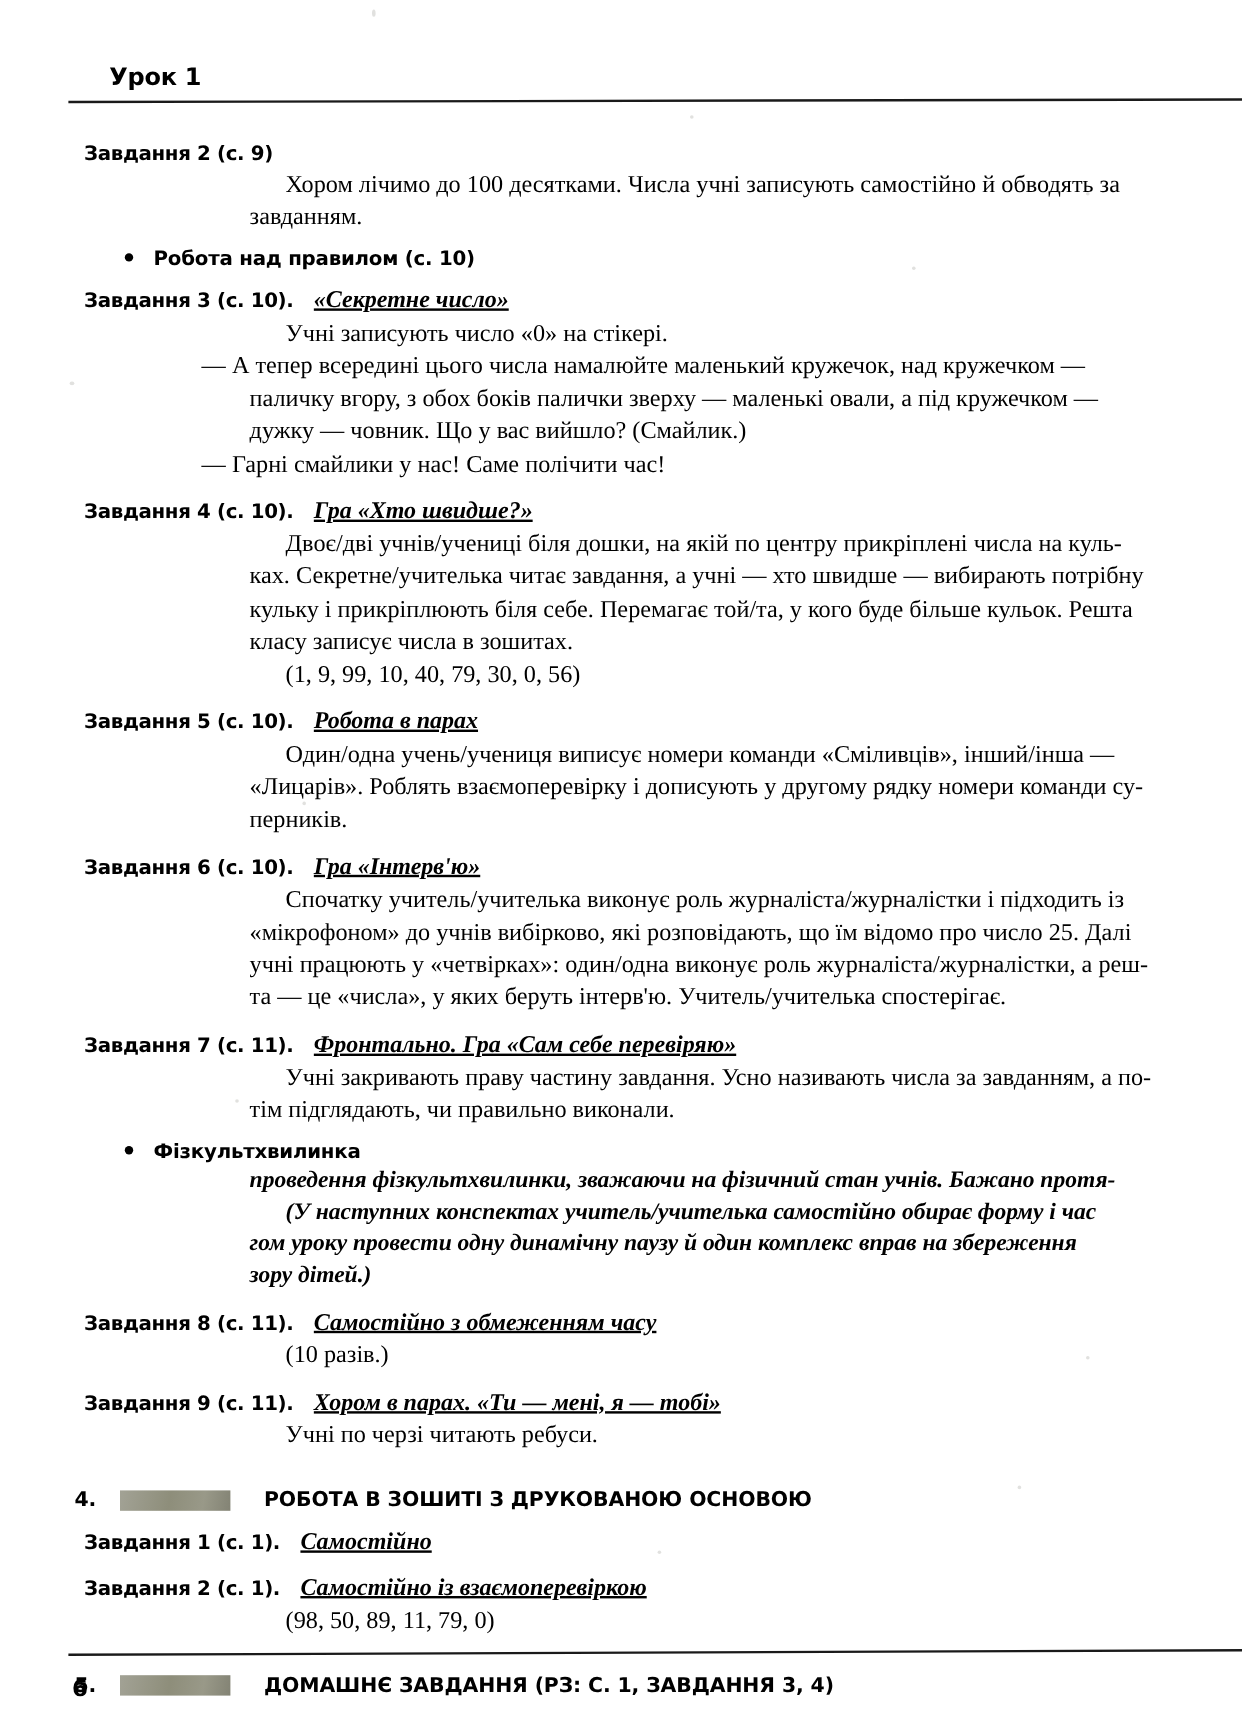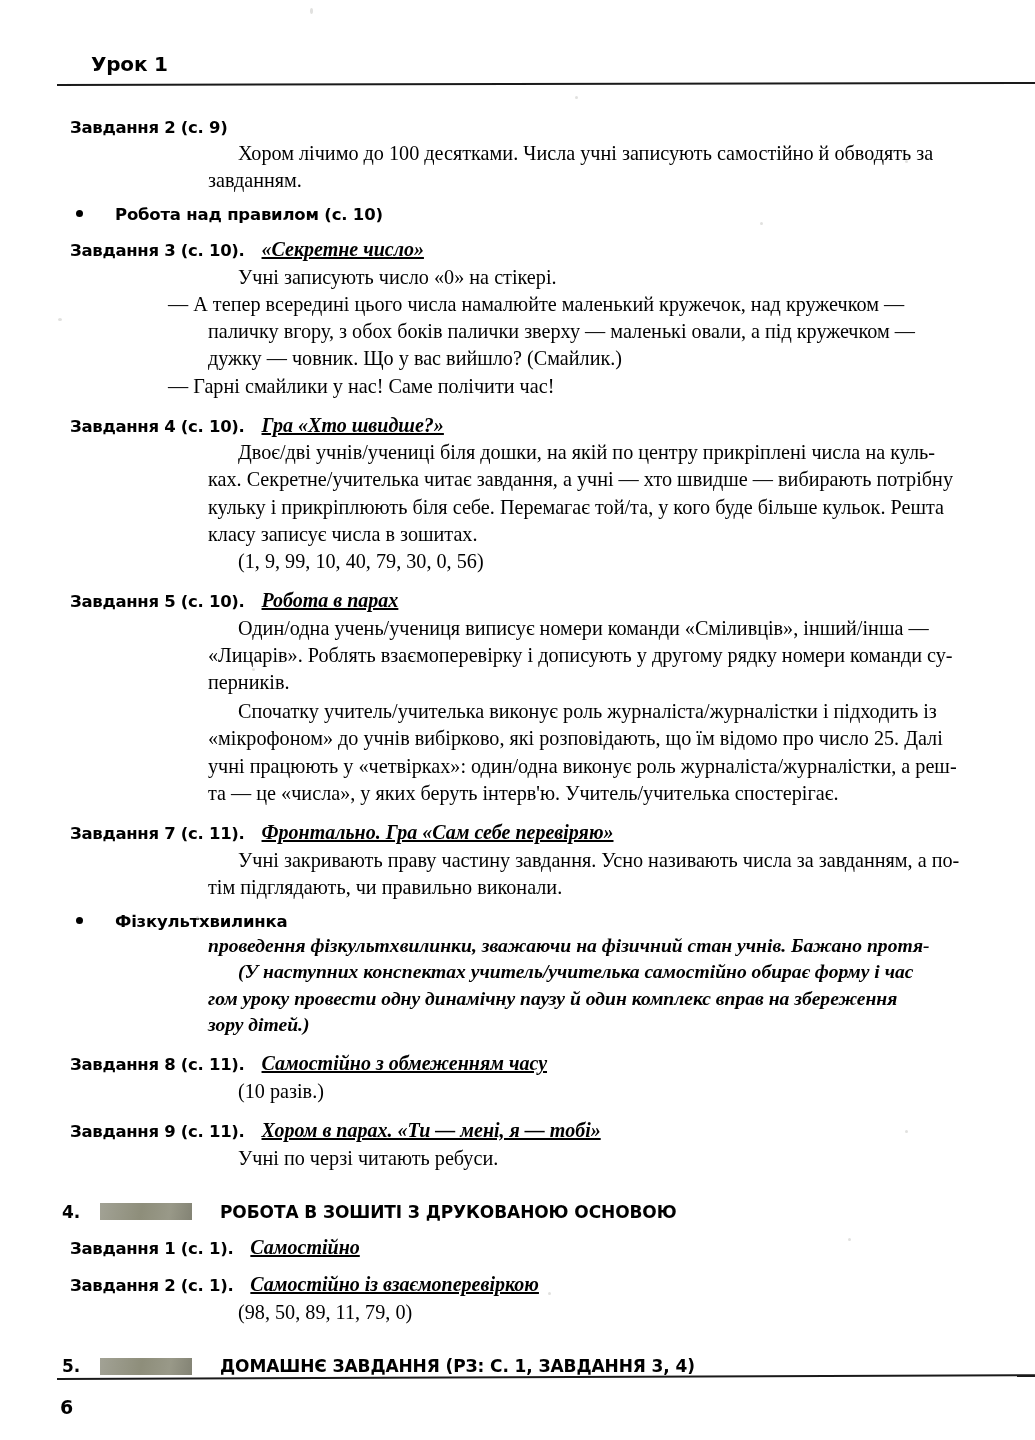--- a/index.html
+++ b/index.html
@@ -120,25 +120,25 @@
     margin-left: -40px;
   }
   .para.italic-block .ln {
     font-style: italic;
     font-weight: 700;
     font-size: 19.6px;
   }
 
   
   .bullet-row {
-    padding-left: 76px;
+    padding-left: 104px;
     margin-top: 11px;
     display: flex;
     align-items: baseline;
-    gap: 32px;
+    gap: 17px;
     white-space: nowrap;
   }
   .bullet-dot {
     width: 7px;
     height: 7px;
     border-radius: 50%;
     background: #000;
     display: inline-block;
     flex: 0 0 auto;
     transform: translateY(-3px);
@@ -236,20 +236,23 @@
 
     <div class="task-line">
       <span class="task-label">Завдання 5 (с. 10).</span><span class="task-title">Робота в парах</span>
     </div>
     <div class="para">
       <span class="ln first">Один/одна учень/учениця виписує номери команди «Сміливців», інший/інша —</span>
       <span class="ln">«Лицарів». Роблять взаємоперевірку і дописують у другому рядку номери команди су-</span>
       <span class="ln">перників.</span>
     </div>
 
+    <div class="task-line">
+      <span class="task-label">Завдання 6 (с. 10).</span><span class="task-title">Гра «Інтерв'ю»</span>
+    </div>
     <div class="para">
       <span class="ln first">Спочатку учитель/учителька виконує роль журналіста/журналістки і підходить із</span>
       <span class="ln">«мікрофоном» до учнів вибірково, які розповідають, що їм відомо про число 25. Далі</span>
       <span class="ln">учні працюють у «четвірках»: один/одна виконує роль журналіста/журналістки, а реш-</span>
       <span class="ln">та — це «числа», у яких беруть інтерв'ю. Учитель/учителька спостерігає.</span>
     </div>
 
     <div class="task-line">
       <span class="task-label">Завдання 7 (с. 11).</span><span class="task-title">Фронтально. Гра «Сам себе перевіряю»</span>
     </div>

